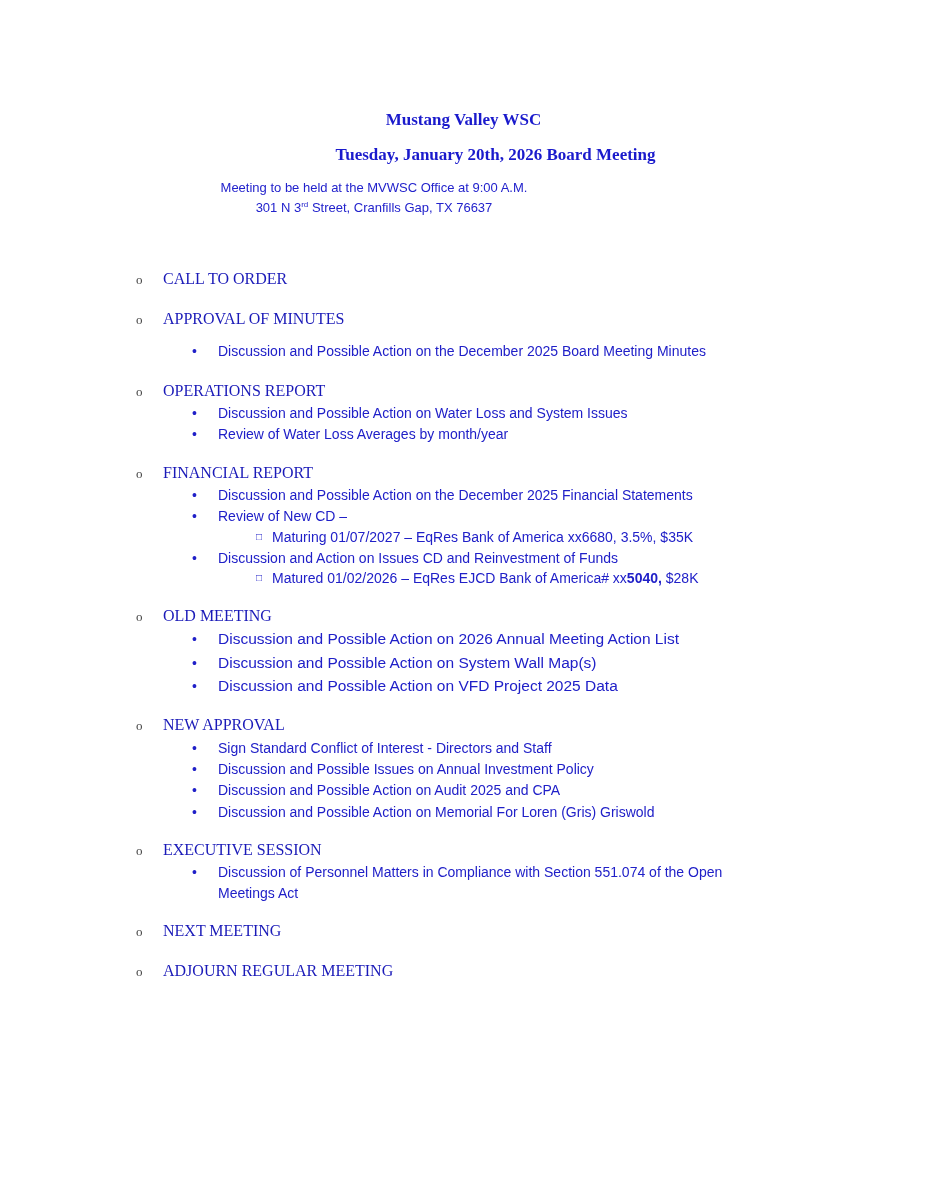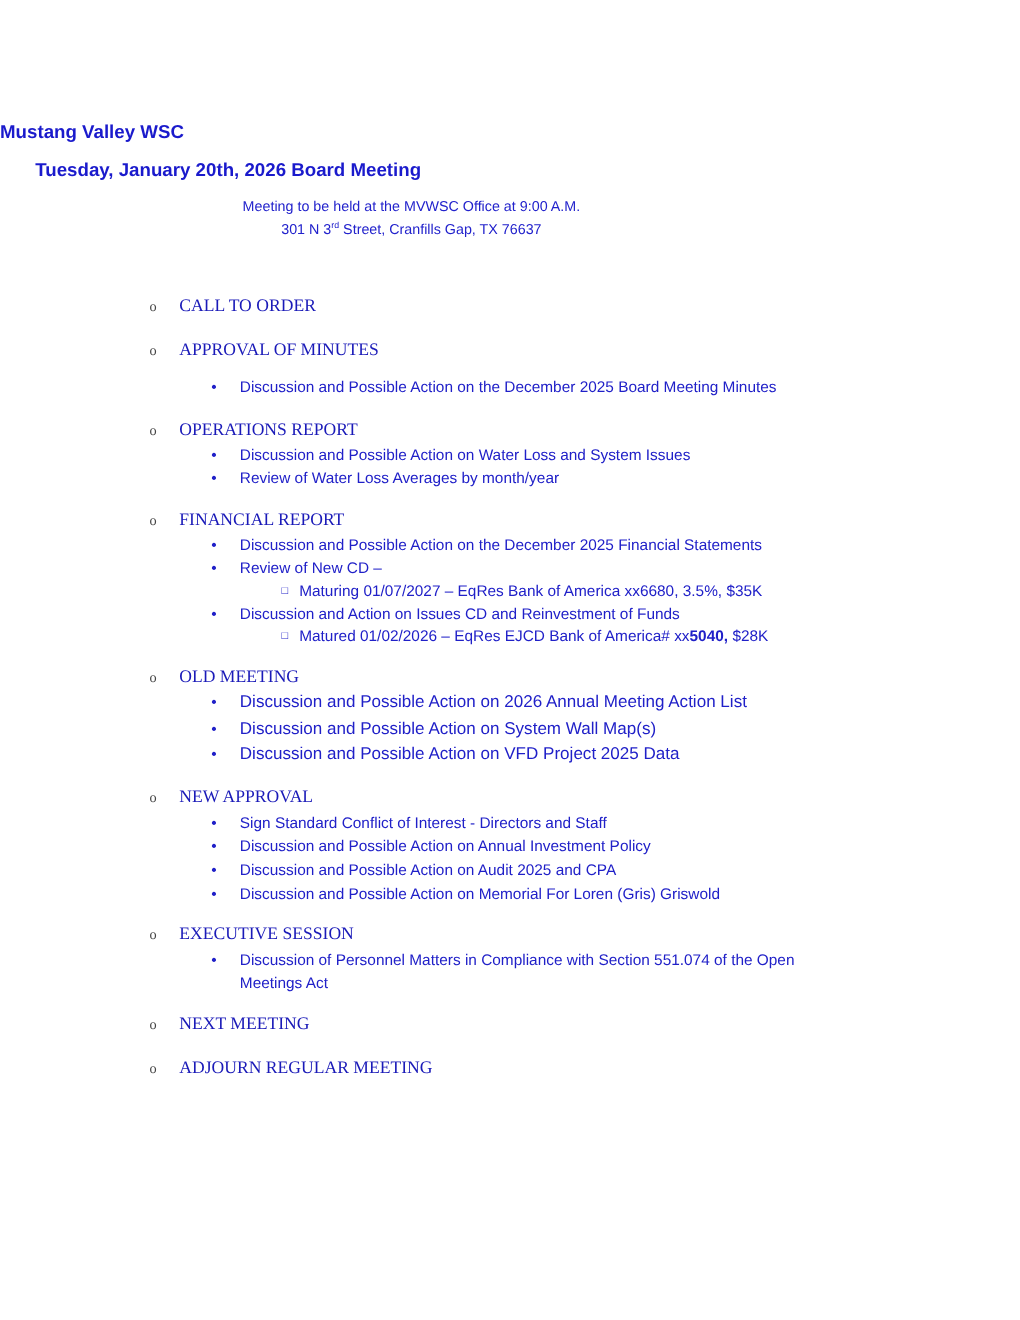--- a/index.html
+++ b/index.html
@@ -1,17 +1,17 @@
 <!DOCTYPE html>
 <html><head>
 <meta charset="utf-8">
 <style>
   html, body { margin:0; padding:0; background:#ffffff; }
   body { width:927px; height:1200px; position:relative; overflow:hidden; color:#1a1ad0; }
-  .title { position:absolute; left:0; width:927px; text-align:left; font-family:Liberation Sans, sans-serif; font-weight:bold; color:#1a1acc; }
+  .title { position:absolute; left:0; width:927px; text-align:center; font-family:Liberation Serif, serif; font-weight:bold; color:#1a1acc; }
   .t1 { top:110px; font-size:17px; }
   .t2 { top:145px; font-size:17px;margin-left:32px; }
   .sub { position:absolute; left:0; width:748px; text-align:center; font-family:"Liberation Sans", sans-serif; font-size:13px; color:#2222cc; }
   .s1 { top:180px; }
   .s2 { top:200px; }
   .sec { position:absolute; left:136px; font-family:"Liberation Serif", serif; font-size:16px; color:#1a1ab8; }
   .sec .o { display:inline-block; width:27px; font-size:13px; color:#444; }
   .item { position:absolute; left:192px; font-family:"Liberation Sans", sans-serif; font-size:14px; color:#2020c8; }
   .item.big { font-size:15.5px; }
   .item .b { display:inline-block; width:26px; font-size:14px; }
@@ -45,21 +45,21 @@
 <div class="item" style="top:550px"><span class="b">•</span><span>Discussion and Action on Issues CD and Reinvestment of Funds</span></div>
 <div class="sub2" style="top:570px"><span class="sq">□</span><span>Matured 01/02/2026 – EqRes EJCD Bank of America# xx</span><b>5040,</b><span> $28K</span></div>
 
 <div class="sec" style="top:607px"><span class="o">o</span><span>OLD MEETING</span></div>
 <div class="item big" style="top:630px"><span class="b">•</span><span>Discussion and Possible Action on 2026 Annual Meeting Action List</span></div>
 <div class="item big" style="top:654px"><span class="b">•</span><span>Discussion and Possible Action on System Wall Map(s)</span></div>
 <div class="item big" style="top:677px"><span class="b">•</span><span>Discussion and Possible Action on VFD Project 2025 Data</span></div>
 
 <div class="sec" style="top:716px"><span class="o">o</span><span>NEW APPROVAL</span></div>
 <div class="item" style="top:740px"><span class="b">•</span><span>Sign Standard Conflict of Interest - Directors and Staff</span></div>
-<div class="item" style="top:761px"><span class="b">•</span><span>Discussion and Possible Action on Annual Investment Policy</span></div>
+<div class="item" style="top:761px"><span class="b">•</span><span>Discussion and Possible Issues on Annual Investment Policy</span></div>
 <div class="item" style="top:782px"><span class="b">•</span><span>Discussion and Possible Action on Audit 2025 and CPA</span></div>
 <div class="item" style="top:804px"><span class="b">•</span><span>Discussion and Possible Action on Memorial For Loren (Gris) Griswold</span></div>
 
 <div class="sec" style="top:841px"><span class="o">o</span><span>EXECUTIVE SESSION</span></div>
 <div class="item" style="top:864px"><span class="b">•</span><span>Discussion of Personnel Matters in Compliance with Section 551.074 of the Open</span></div>
 <div class="item" style="top:885px; left:218px">Meetings Act</div>
 
 <div class="sec" style="top:922px"><span class="o">o</span><span>NEXT MEETING</span></div>
 
 <div class="sec" style="top:962px"><span class="o">o</span><span>ADJOURN REGULAR MEETING</span></div>

